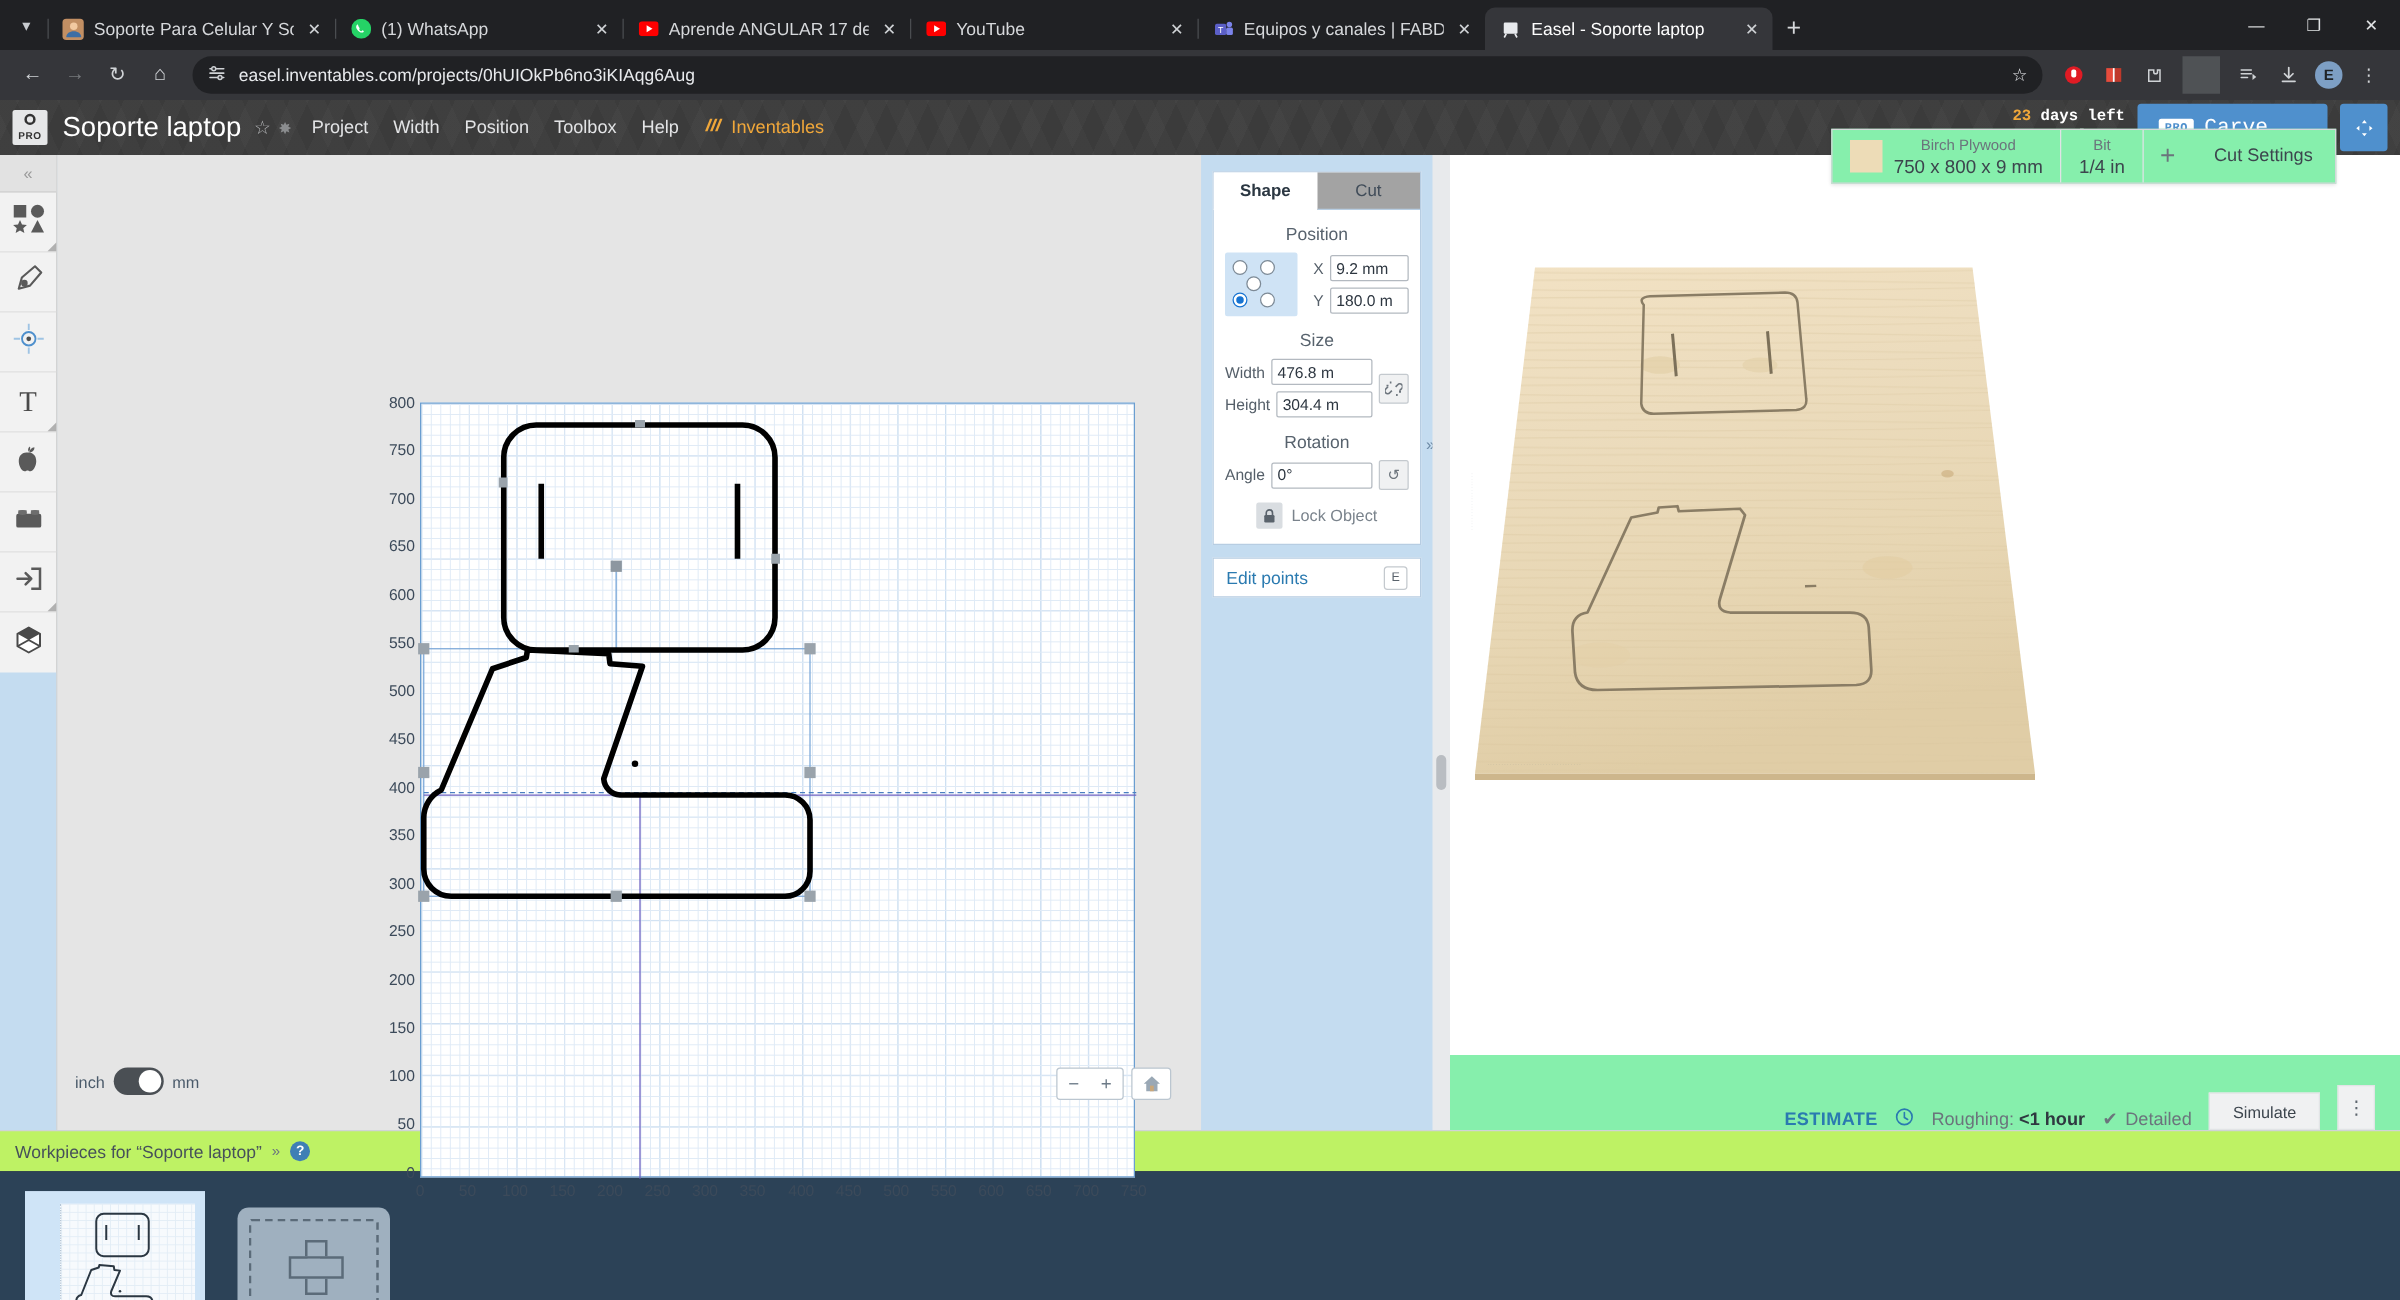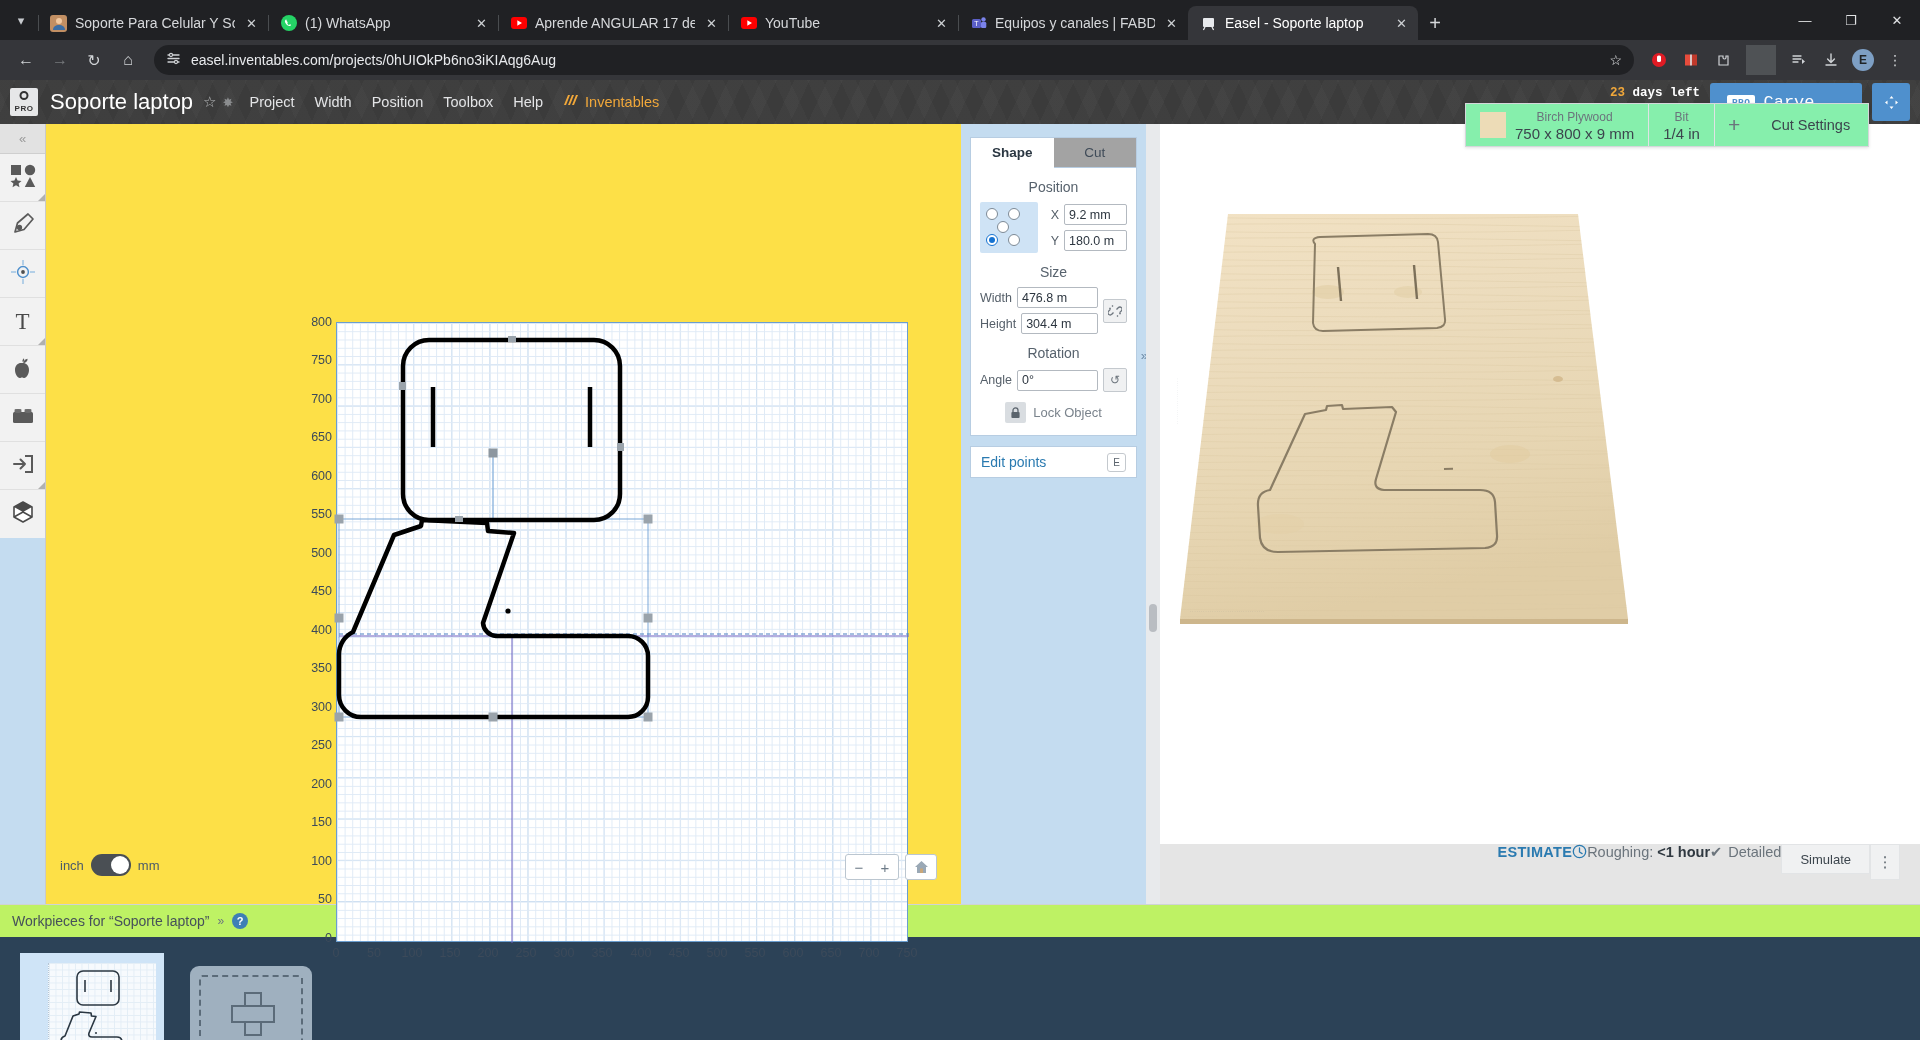--- a/index.html
+++ b/index.html
@@ -151,21 +151,21 @@
     height:48px; display:flex; align-items:center; justify-content:center;
     border-bottom:1px solid #e0e0e0; position:relative; cursor:pointer; color:#555;
   }
   .rail-btn.corner::after{
     content:""; position:absolute; right:0; bottom:0;
     border-width: 0 0 7px 7px; border-style:solid; border-color: transparent transparent #b0b0b0 transparent;
   }
   .rail-tail { flex:1; background:#c4dcf0; }
 
   
-  .canvas-col { flex:1; position:relative; background:#fde047; min-width:0; }
+  .canvas-col { flex:1; position:relative; background:#e5e5e5; min-width:0; }
   .design-area { position:absolute; inset:0; }
   .grid-box {
     position:absolute; left:290px; top:198px; width:572px; height:620px;
     background:#fff; border:1px solid #6b9ed0;
     background-image:
       linear-gradient(to right, #dfeaf6 1px, transparent 1px),
       linear-gradient(to bottom, #dfeaf6 1px, transparent 1px),
       linear-gradient(to right, #b9d3ec 1px, transparent 1px),
       linear-gradient(to bottom, #b9d3ec 1px, transparent 1px);
     background-size: 7.63px 8.27px, 7.63px 8.27px, 38.1px 41.3px, 38.1px 41.3px;
@@ -282,22 +282,22 @@
   }
   .mat-cell:last-child { border-right:none; }
   .mat-swatch { width:26px;height:26px;background:#eddcb7; flex:none; }
   .mat-txt { line-height:1.15; text-align:center; }
   .mat-t1 { font-size:12px; color:#6b747c; }
   .mat-t2 { font-size:15px; color:#3c454d; }
   .mat-plus { font-size:21px; color:#6b747c; padding:0 13px; display:flex;align-items:center; cursor:pointer;}
   .cut-settings { font-size:14.5px; color:#3c454d; padding:0 18px; display:flex;align-items:center; cursor:pointer;}
   .preview-stage { flex:1; position:relative; overflow:hidden; }
   .estimate-bar {
-    height:60px; display:flex; align-items:flex-start; justify-content:flex-end;
-    padding-right:20px; background:#e5e5e5;
+    height:60px; display:flex; align-items:flex-end; justify-content:flex-end;
+    gap:14px; padding-right:20px; background:#86efac;
   }
   .est-lbl { color:#2a7ab0; font-size:14.5px; font-weight:700; letter-spacing:.3px; cursor:pointer;}
   .est-clock { color:#2a7ab0; font-size:13px; }
   .est-rough { color:#6b747c; font-size:14.5px; }
   .est-rough b { color:#2f3840; }
   .est-detail { color:#6b747c; font-size:14.5px; display:flex; align-items:center; gap:6px;}
   .sim-btn {
     background:#f0f1f2; border:1px solid #e2e4e6; height:30px; padding:1px 18px;
     display:flex;align-items:center; font-size:13px; color:#3c454d; cursor:pointer;
   }

